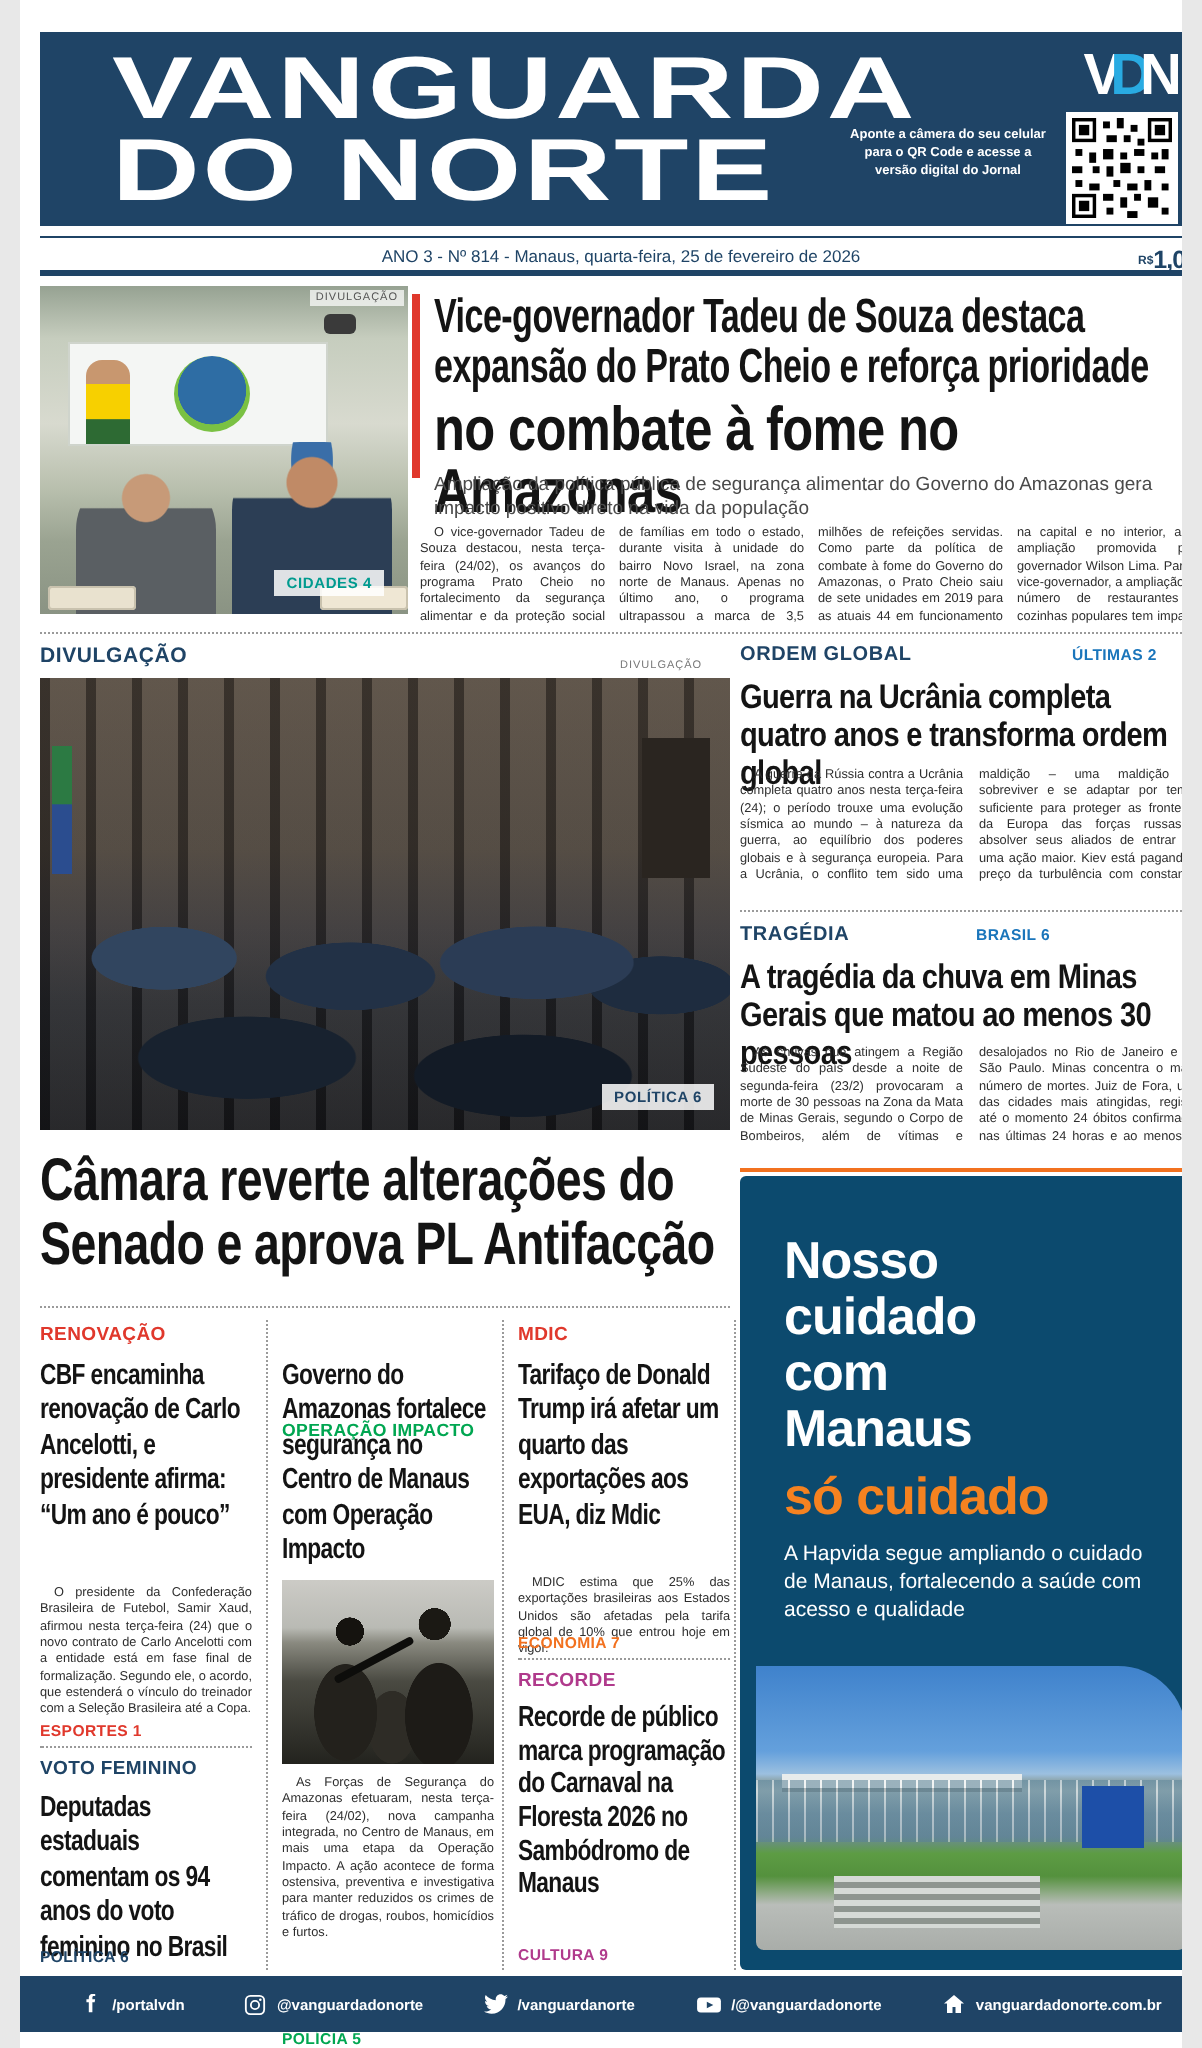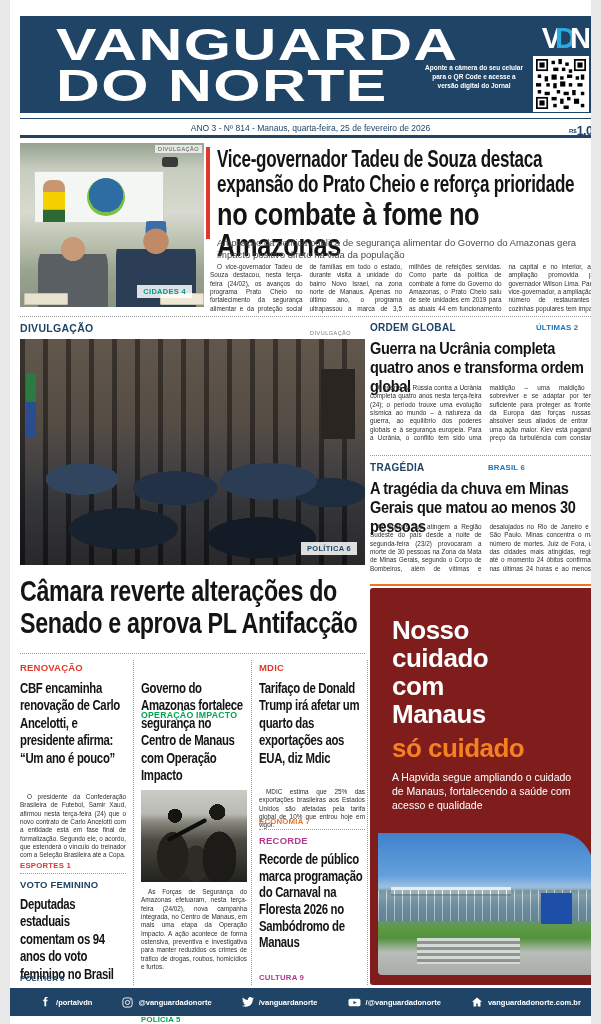--- a/index.html
+++ b/index.html
@@ -92,21 +92,21 @@
   .cols2 { column-count:2; column-gap:8px; }
   .hl-camara { width:445px; font-size:30px; line-height:1.08; transform:scaleX(0.775); }
   .hl-right { width:270px; font-size:17px; line-height:1.12; transform:scaleX(0.8556); }
   .hl-col { width:135px; font-size:14.5px; line-height:1.2; transform:scaleX(0.785); font-weight:800; }
   .dotted-h { border-top:1.5px dotted #9a9a9a; }
   .dotted-v { border-left:1.5px dotted #9a9a9a; }
   .red-stripe { left:196px; top:147px; width:4px; height:92px; background:#e0382c; }
 
   
   .ad-topline { left:360px; top:584px; width:231px; height:2px; background:#f2711f; }
-  .ad { left:360px; top:588px; width:231px; height:397px; background:#7f1d1d; border-radius:3px; }
+  .ad { left:360px; top:588px; width:231px; height:397px; background:#0c4a6e; border-radius:3px; }
   .ad-h-white { position:absolute; left:22px; top:28px; width:150px; color:#fff; font-size:26px; font-weight:800; line-height:1.08; letter-spacing:-0.5px; }
   .ad-h-orange { position:absolute; left:22px; top:145px; color:#f58220; font-size:26px; font-weight:800; letter-spacing:-0.5px; }
   .ad-body { position:absolute; left:22px; top:182px; width:185px; color:#fff; font-size:10.5px; line-height:1.35; font-weight:500; }
   .ad-btn { position:absolute; left:22px; top:248px; background:#f5731f; color:#fff; font-size:11.5px; font-weight:800; padding:5px 16px; border-radius:8px 10px 10px 8px; }
   .ad-tagline { position:absolute; left:22px; top:282px; color:#fff; font-size:8.5px; font-weight:800; }
   .ad-brand { position:absolute; left:20px; top:296px; display:flex; align-items:center; gap:4px; }
   .ad-brand-name { color:#fff; font-size:22px; font-weight:800; font-style:italic; letter-spacing:-0.5px; }
 
   
   .footer { left:0; top:988px; width:601px; height:28px; background:#1f4466; display:flex; align-items:center; justify-content:space-evenly; }

